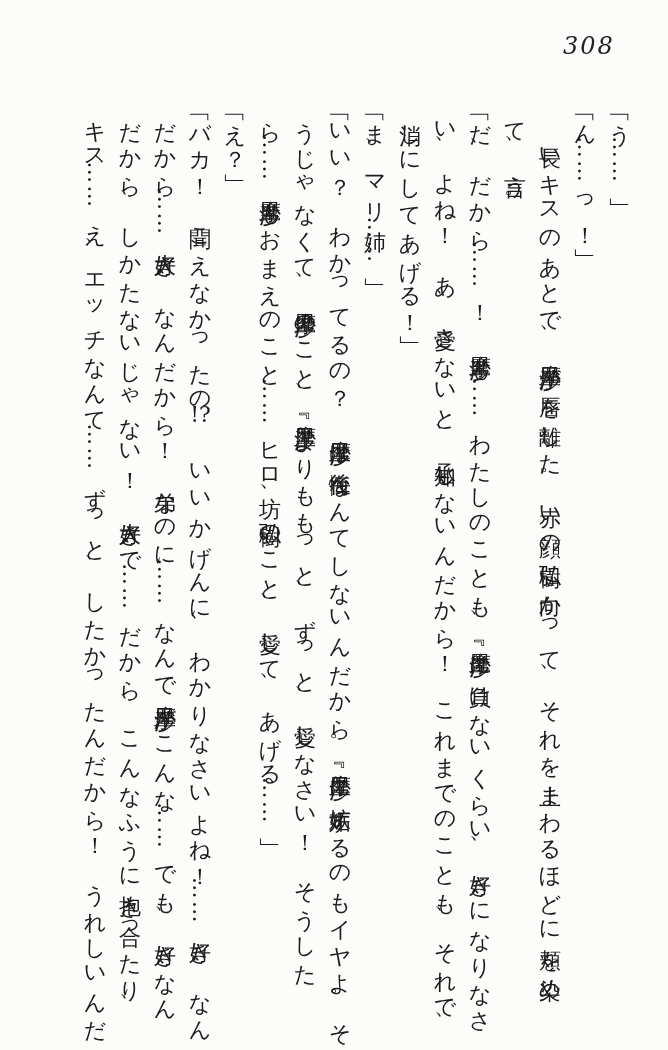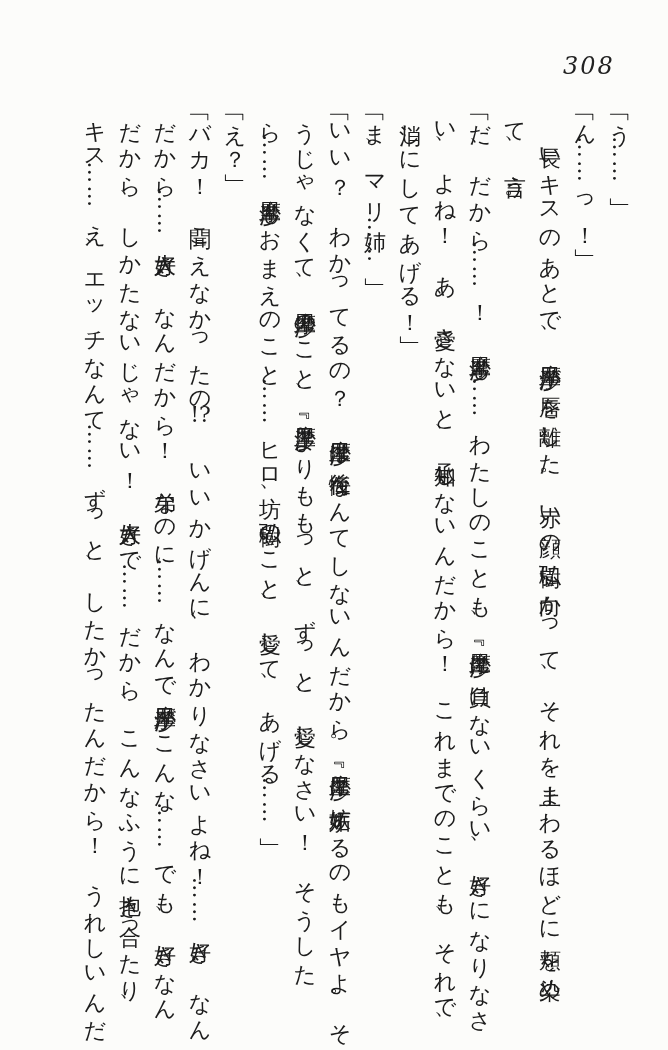--- a/index.html
+++ b/index.html
@@ -10,21 +10,21 @@
     width: 668px;
     height: 1050px;
     background: #fcfcfa;
     position: relative;
     overflow: hidden;
     font-family: "DejaVu Serif", "Liberation Serif", serif;
     color: #1c1c1c;
   }
   .page-number {
     position: absolute;
-    top: 52px;
+    top: 32px;
     left: 563px;
     font-family: "DejaVu Serif", "Liberation Serif", serif;
     font-style: italic;
     font-size: 24px;
     letter-spacing: 2px;
     color: #222;
   }
   .text-block {
     position: absolute;
     top: 107px;

